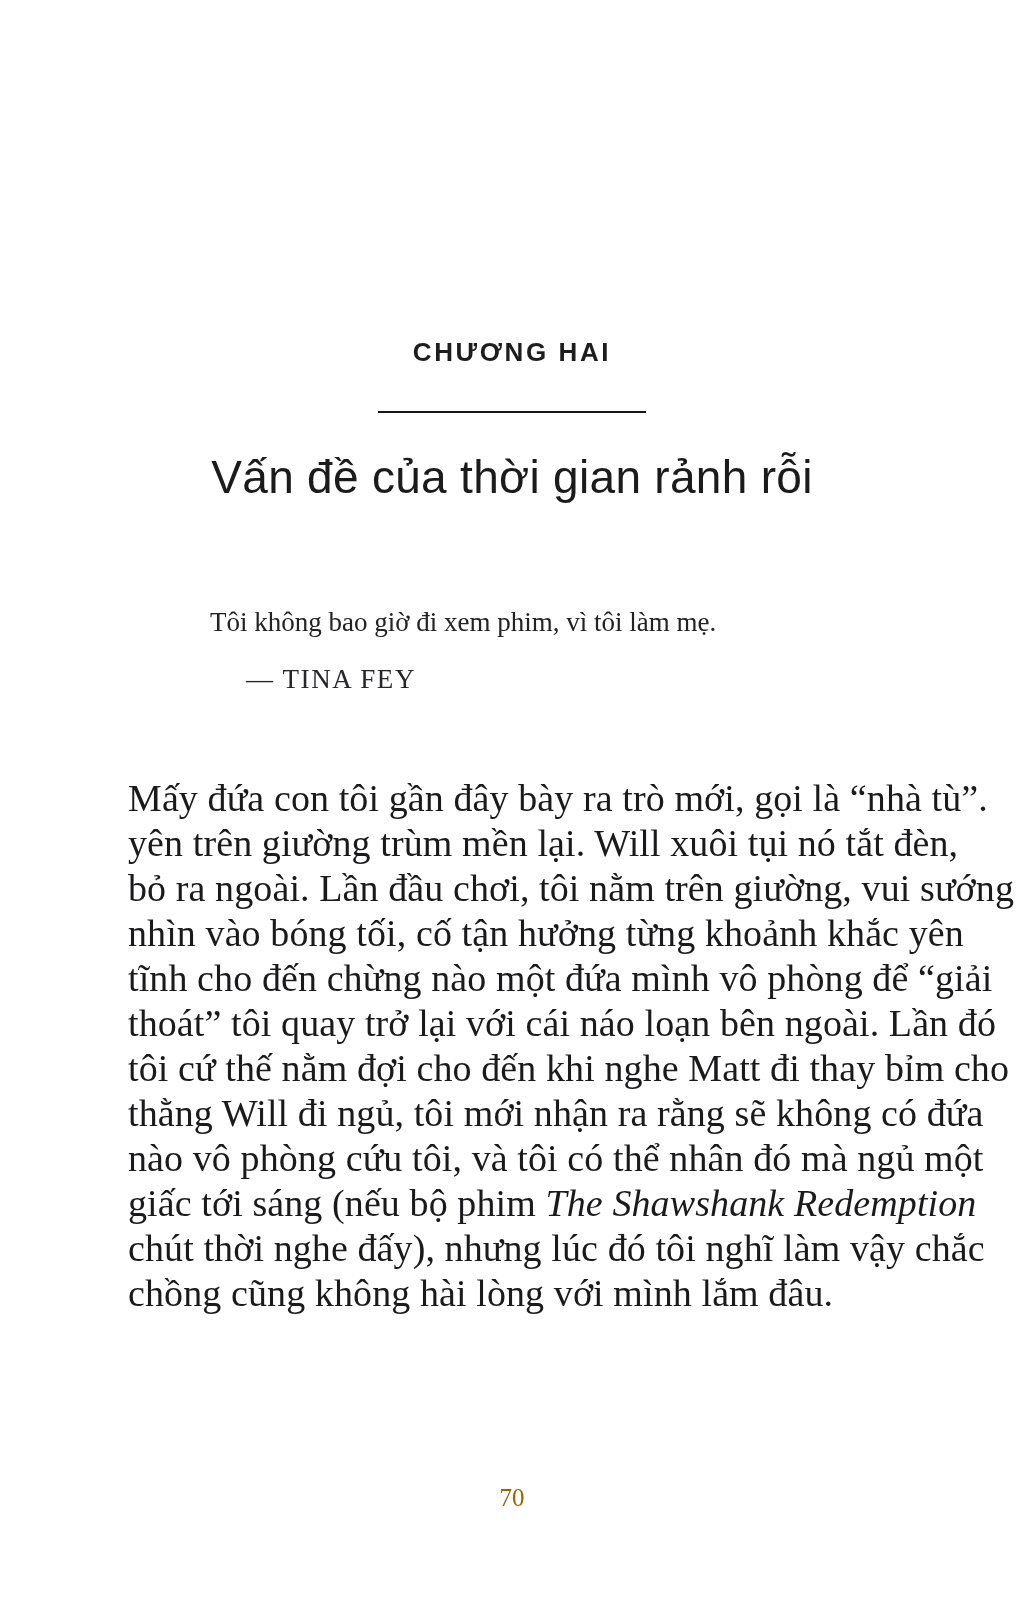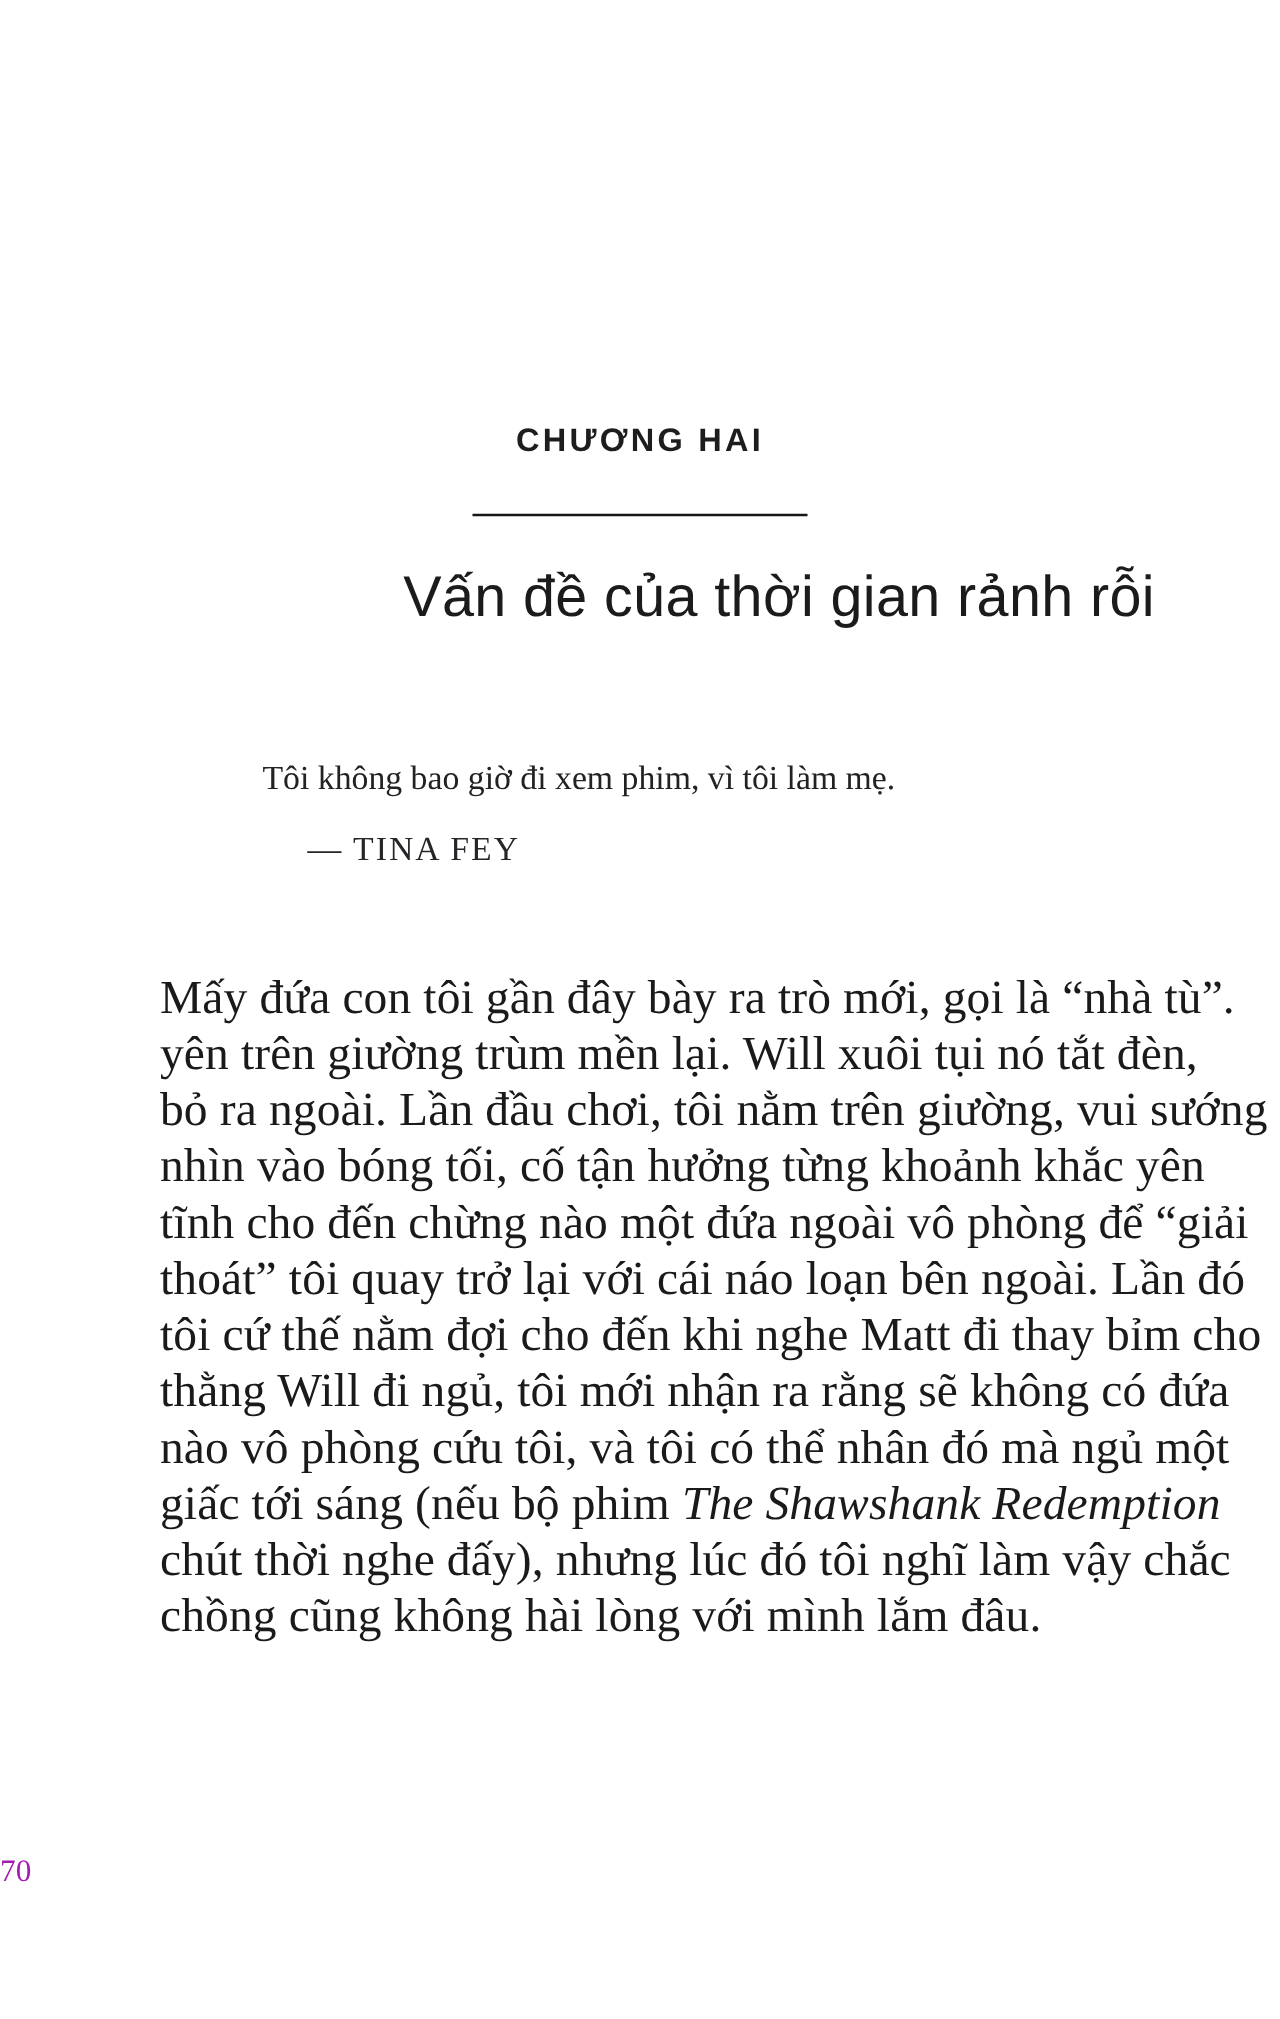--- a/index.html
+++ b/index.html
@@ -47,21 +47,20 @@
 
   .chapter-title {
     font-family: "Liberation Sans", sans-serif;
     font-size: 46px;
     font-weight: 500;
     letter-spacing: 0.3px;
     color: #1b1b1b;
     margin-top: 36px;
     line-height: 1.22;
     padding: 0 100px;
-    text-align: right;
   }
 
   
   .epigraph {
     position: absolute;
     top: 604px;
     left: 210px;
     width: 620px;
   }
 
@@ -104,24 +103,24 @@
   .body-line .ital {
     font-style: italic;
   }
 
   
   .folio {
     position: absolute;
     top: 1484px;
     left: 0;
     width: 1024px;
-    text-align: left;
+    text-align: center;
     font-family: "Liberation Serif", serif;
     font-size: 25px;
-    color: #a21caf;
+    color: #a16207;
   }
 </style>
 </head>
 <body>
 
 <div class="page">
 
   <div class="chapter-header">
     <div class="chapter-label">CHƯƠNG HAI</div>
     <div class="chapter-rule"></div>
@@ -131,21 +130,21 @@
   <div class="epigraph">
     <div class="epigraph-quote">Tôi không bao giờ đi xem phim, vì tôi làm mẹ.</div>
     <div class="epigraph-attribution">— TINA FEY</div>
   </div>
 
   <div class="body-copy">
       <div class="body-line">Mấy đứa con tôi gần đây bày ra trò mới, gọi là “nhà tù”.</div>
       <div class="body-line">yên trên giường trùm mền lại. Will xuôi tụi nó tắt đèn,</div>
       <div class="body-line">bỏ ra ngoài. Lần đầu chơi, tôi nằm trên giường, vui sướng</div>
       <div class="body-line">nhìn vào bóng tối, cố tận hưởng từng khoảnh khắc yên</div>
-      <div class="body-line">tĩnh cho đến chừng nào một đứa ngoài vô phòng để “giải</div>
+      <div class="body-line">tĩnh cho đến chừng nào một đứa mình vô phòng để “giải</div>
       <div class="body-line">thoát” tôi quay trở lại với cái náo loạn bên ngoài. Lần đó</div>
       <div class="body-line">tôi cứ thế nằm đợi cho đến khi nghe Matt đi thay bỉm cho</div>
       <div class="body-line">thằng Will đi ngủ, tôi mới nhận ra rằng sẽ không có đứa</div>
       <div class="body-line">nào vô phòng cứu tôi, và tôi có thể nhân đó mà ngủ một</div>
       <div class="body-line">giấc tới sáng (nếu bộ phim <span class="ital">The Shawshank Redemption</span></div>
       <div class="body-line">chút thời nghe đấy), nhưng lúc đó tôi nghĩ làm vậy chắc</div>
       <div class="body-line">chồng cũng không hài lòng với mình lắm đâu.</div>
     </div>
 
   <div class="folio">70</div>

